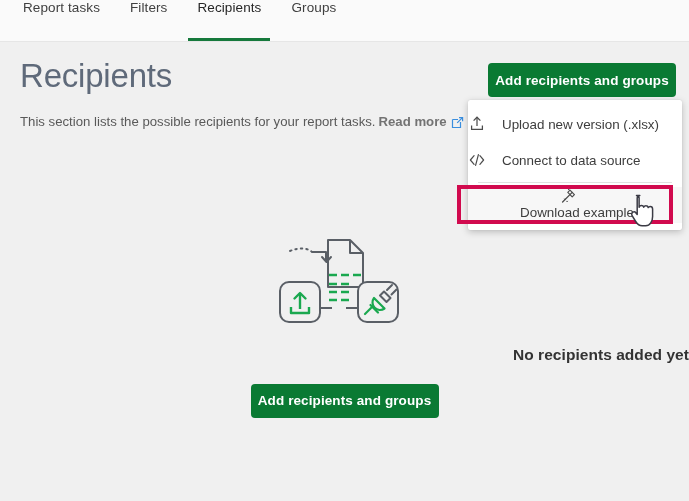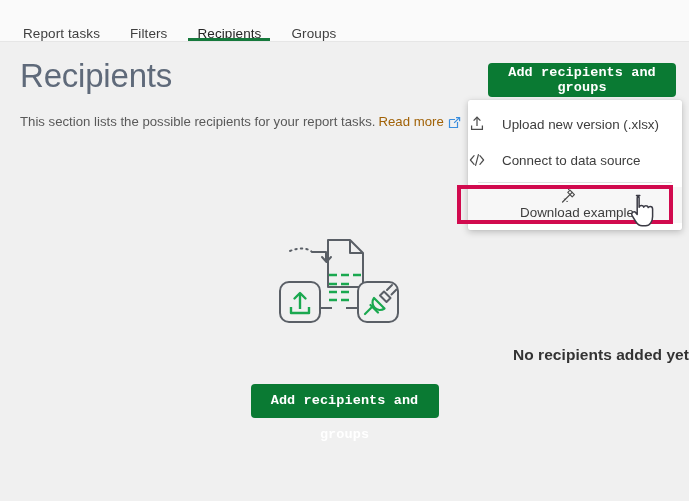--- a/index.html
+++ b/index.html
@@ -33,21 +33,21 @@
   .tabs {
     display: flex;
     align-items: flex-start;
     height: 41px;
     padding-left: 8px;
   }
   .tab {
     position: relative;
     height: 41px;
     display: flex;
-    align-items: flex-end;
+    align-items: flex-start;
     padding: 0 15px;
     font-size: 13.5px;
     color: #404040;
     cursor: pointer;
     white-space: nowrap;
     letter-spacing: 0.1px;
   }
   .tab.active {
     color: #262626;
   }
@@ -90,39 +90,40 @@
   }
   .page-sub {
     position: absolute;
     left: 20px;
     top: 72px;
     font-size: 13.2px;
     color: #595959;
     white-space: nowrap;
   }
   .readmore {
-    color: #a16207;
+    color: #737373;
     text-decoration: none;
     margin-left: 3px;
     cursor: pointer;
+    font-weight: bold;
   }
   .ext-icon {
     display: inline-block;
     vertical-align: -3px;
     margin-left: 4px;
   }
 
   
   .btn-primary {
     position: absolute;
     background: #0a7a33;
     color: #ffffff;
     border: none;
     border-radius: 4px;
-    font-family: Liberation Mono, monospace;
+    font-family: Liberation Sans, sans-serif;
     font-size: 13.5px;
     font-weight: bold;
     letter-spacing: 0.1px;
     cursor: pointer;
     padding: 0;
   }
   .btn-top {
     left: 488px;
     top: 63px;
     width: 188px;

